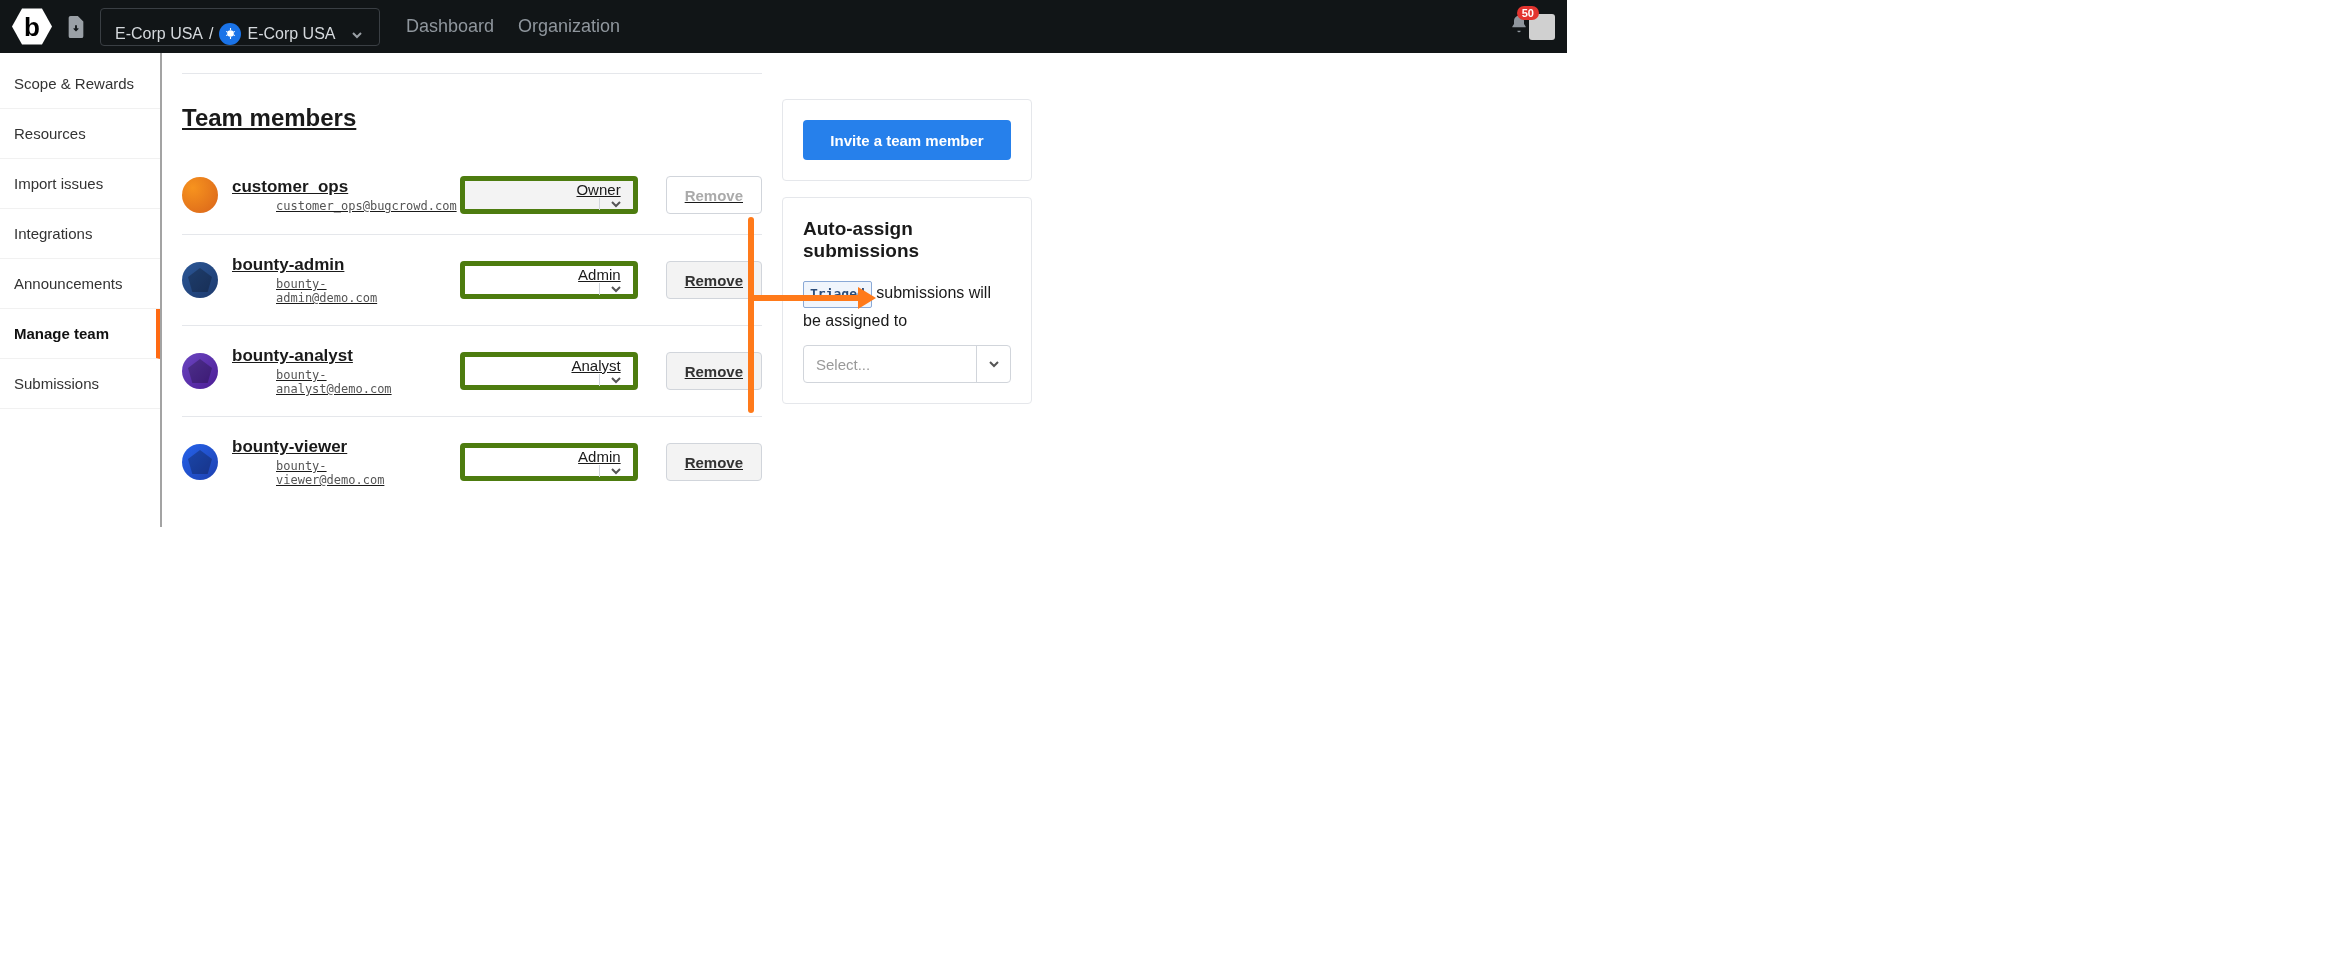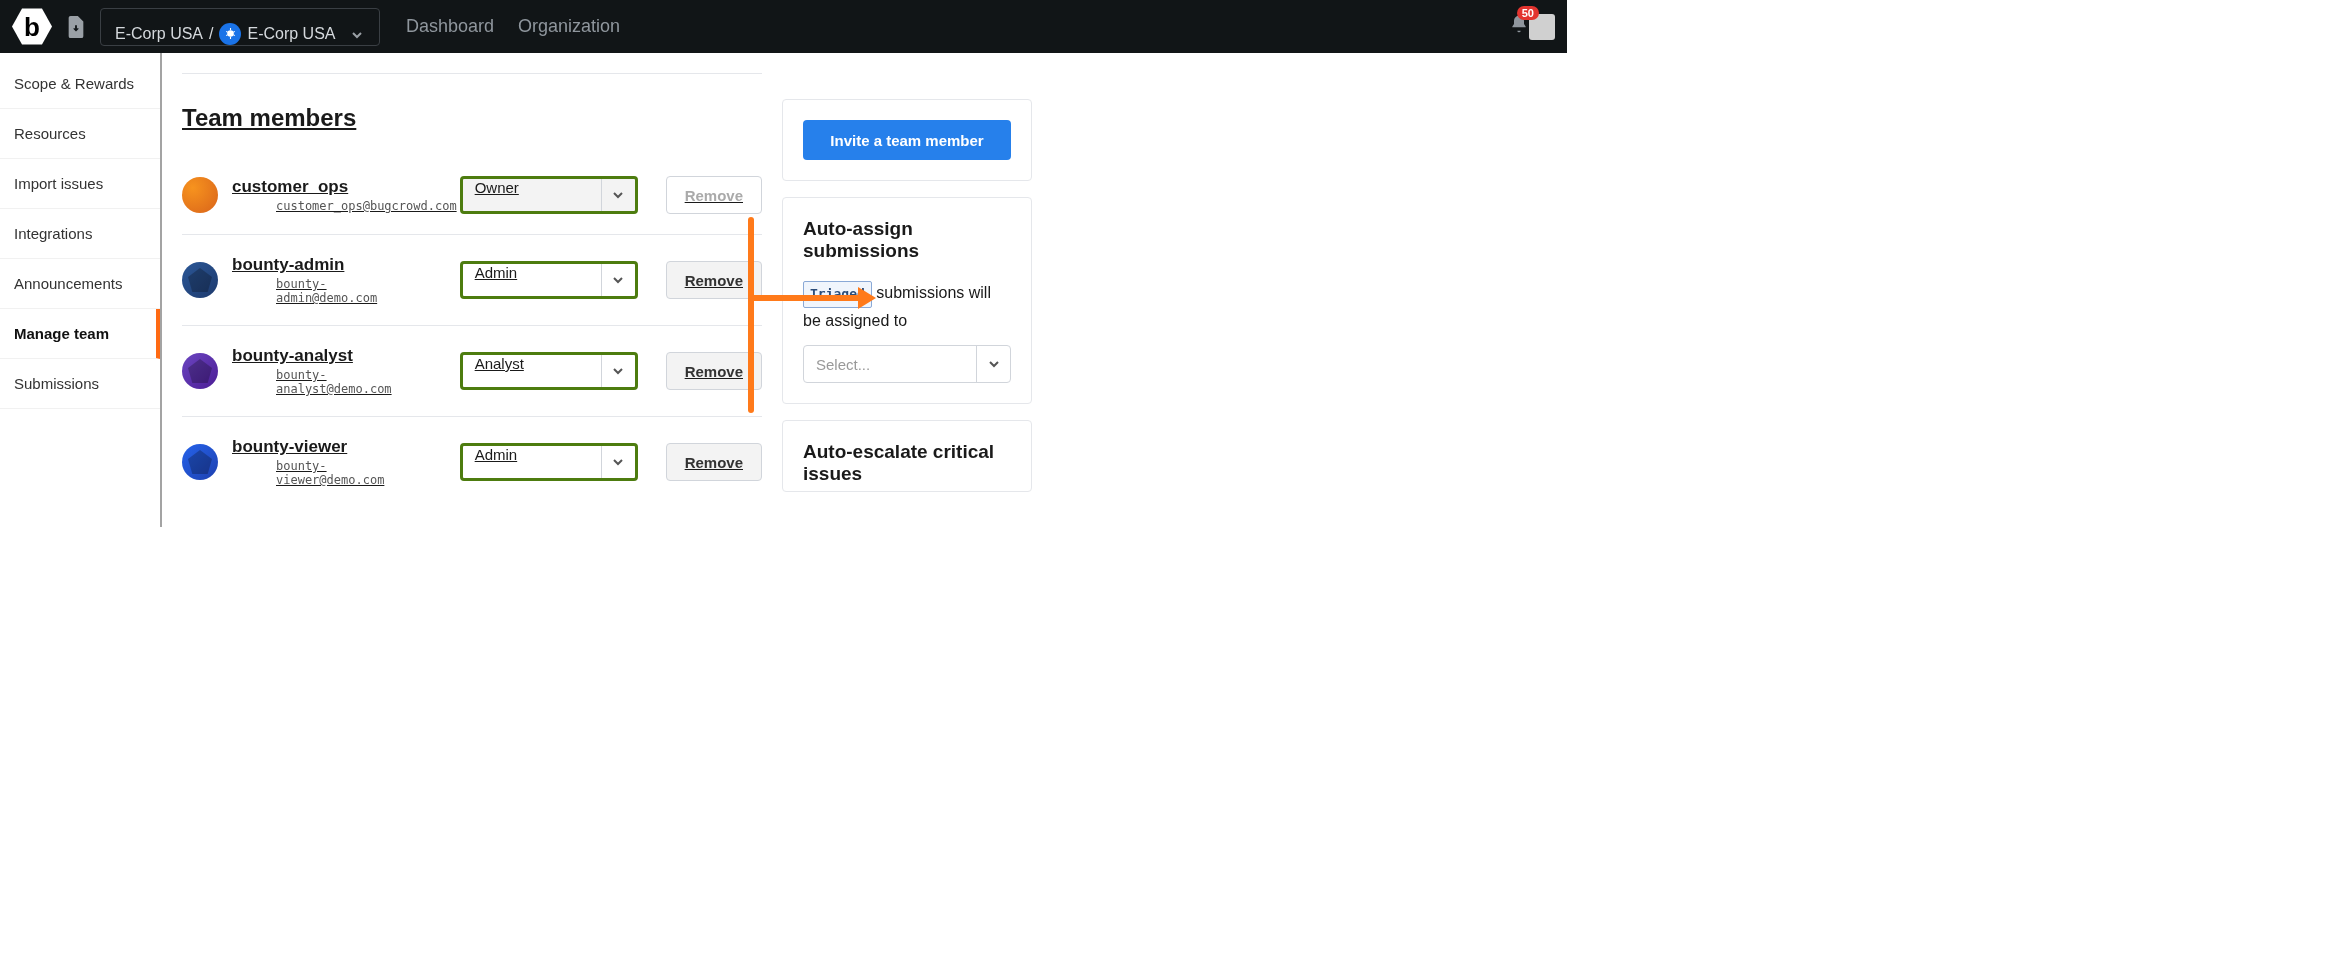--- a/index.html
+++ b/index.html
@@ -41,21 +41,21 @@
 .av-orange { background: radial-gradient(circle at 30% 30%, #f7931e, #d9641a); }
 .av-blue1 { background: linear-gradient(135deg, #2b5797, #1e3a6d); position: relative; overflow: hidden; }
 .av-purple { background: linear-gradient(135deg, #6b46c1, #4c1d95); position: relative; overflow: hidden; }
 .av-blue2 { background: linear-gradient(135deg, #2563eb, #1e40af); position: relative; overflow: hidden; }
 .av-blue1::after, .av-purple::after, .av-blue2::after { content: ''; position: absolute; inset: 6px; background: rgba(0,0,0,0.25); clip-path: polygon(50% 0%, 100% 38%, 82% 100%, 18% 100%, 0% 38%); }
 
 .member-info { flex-shrink: 0; width: 190px; }
 .member-name { font-weight: 700; font-size: 17px; }
 .member-email { font-family: "SFMono-Regular", Consolas, monospace; font-size: 12px; color: #555; margin-top: 2px; margin-left: 44px; }
 
-.role-select { display: flex; align-items: flex-start; border: 3px solid #4d7c0f; border-radius: 4px; height: 38px; width: 178px; background: #fff; margin-left: auto; }
+.role-select { display: flex; align-items: flex-end; border: 5px solid #4d7c0f; border-radius: 4px; height: 38px; width: 178px; background: #fff; margin-left: auto; flex-direction: column; }
 .role-select.disabled { background: #f3f3f3; }
 .role-label { padding: 0 12px; font-size: 15px; flex: 1; }
 .role-caret { border-left: 1px solid #d1d5db; width: 34px; display: flex; align-items: center; justify-content: center; color: #555; height: 100%; }
 
 .remove-btn { height: 38px; padding: 0 18px; border: 1px solid #d1d5db; border-radius: 4px; background: #f3f3f3; font-weight: 600; font-size: 15px; cursor: pointer; margin-left: 14px; color: #333; }
 .remove-btn.disabled { color: #aaa; background: #fff; }
 
 
 .rightcol { width: 250px; display: flex; flex-direction: column; gap: 16px; margin-top: 46px; }
 .card { border: 1px solid #e5e7eb; border-radius: 4px; padding: 20px; }
@@ -222,18 +222,15 @@
         <div class="select-box">
           <div class="select-placeholder">Select...</div>
           <div class="select-caret">
               <svg width="12" height="12" viewBox="0 0 12 12">
                 <path d="M2 4l4 4 4-4" stroke="currentColor" stroke-width="2" fill="none"></path>
               </svg>
             </div>
         </div>
       </div>
 
-      <div class="card" style="padding-bottom:6px;">
-        <div class="card-title" style="margin-bottom:0;">Auto-escalate critical issues</div>
-      </div>
     </div>
   </div>
 </div>
 
 </body></html>

